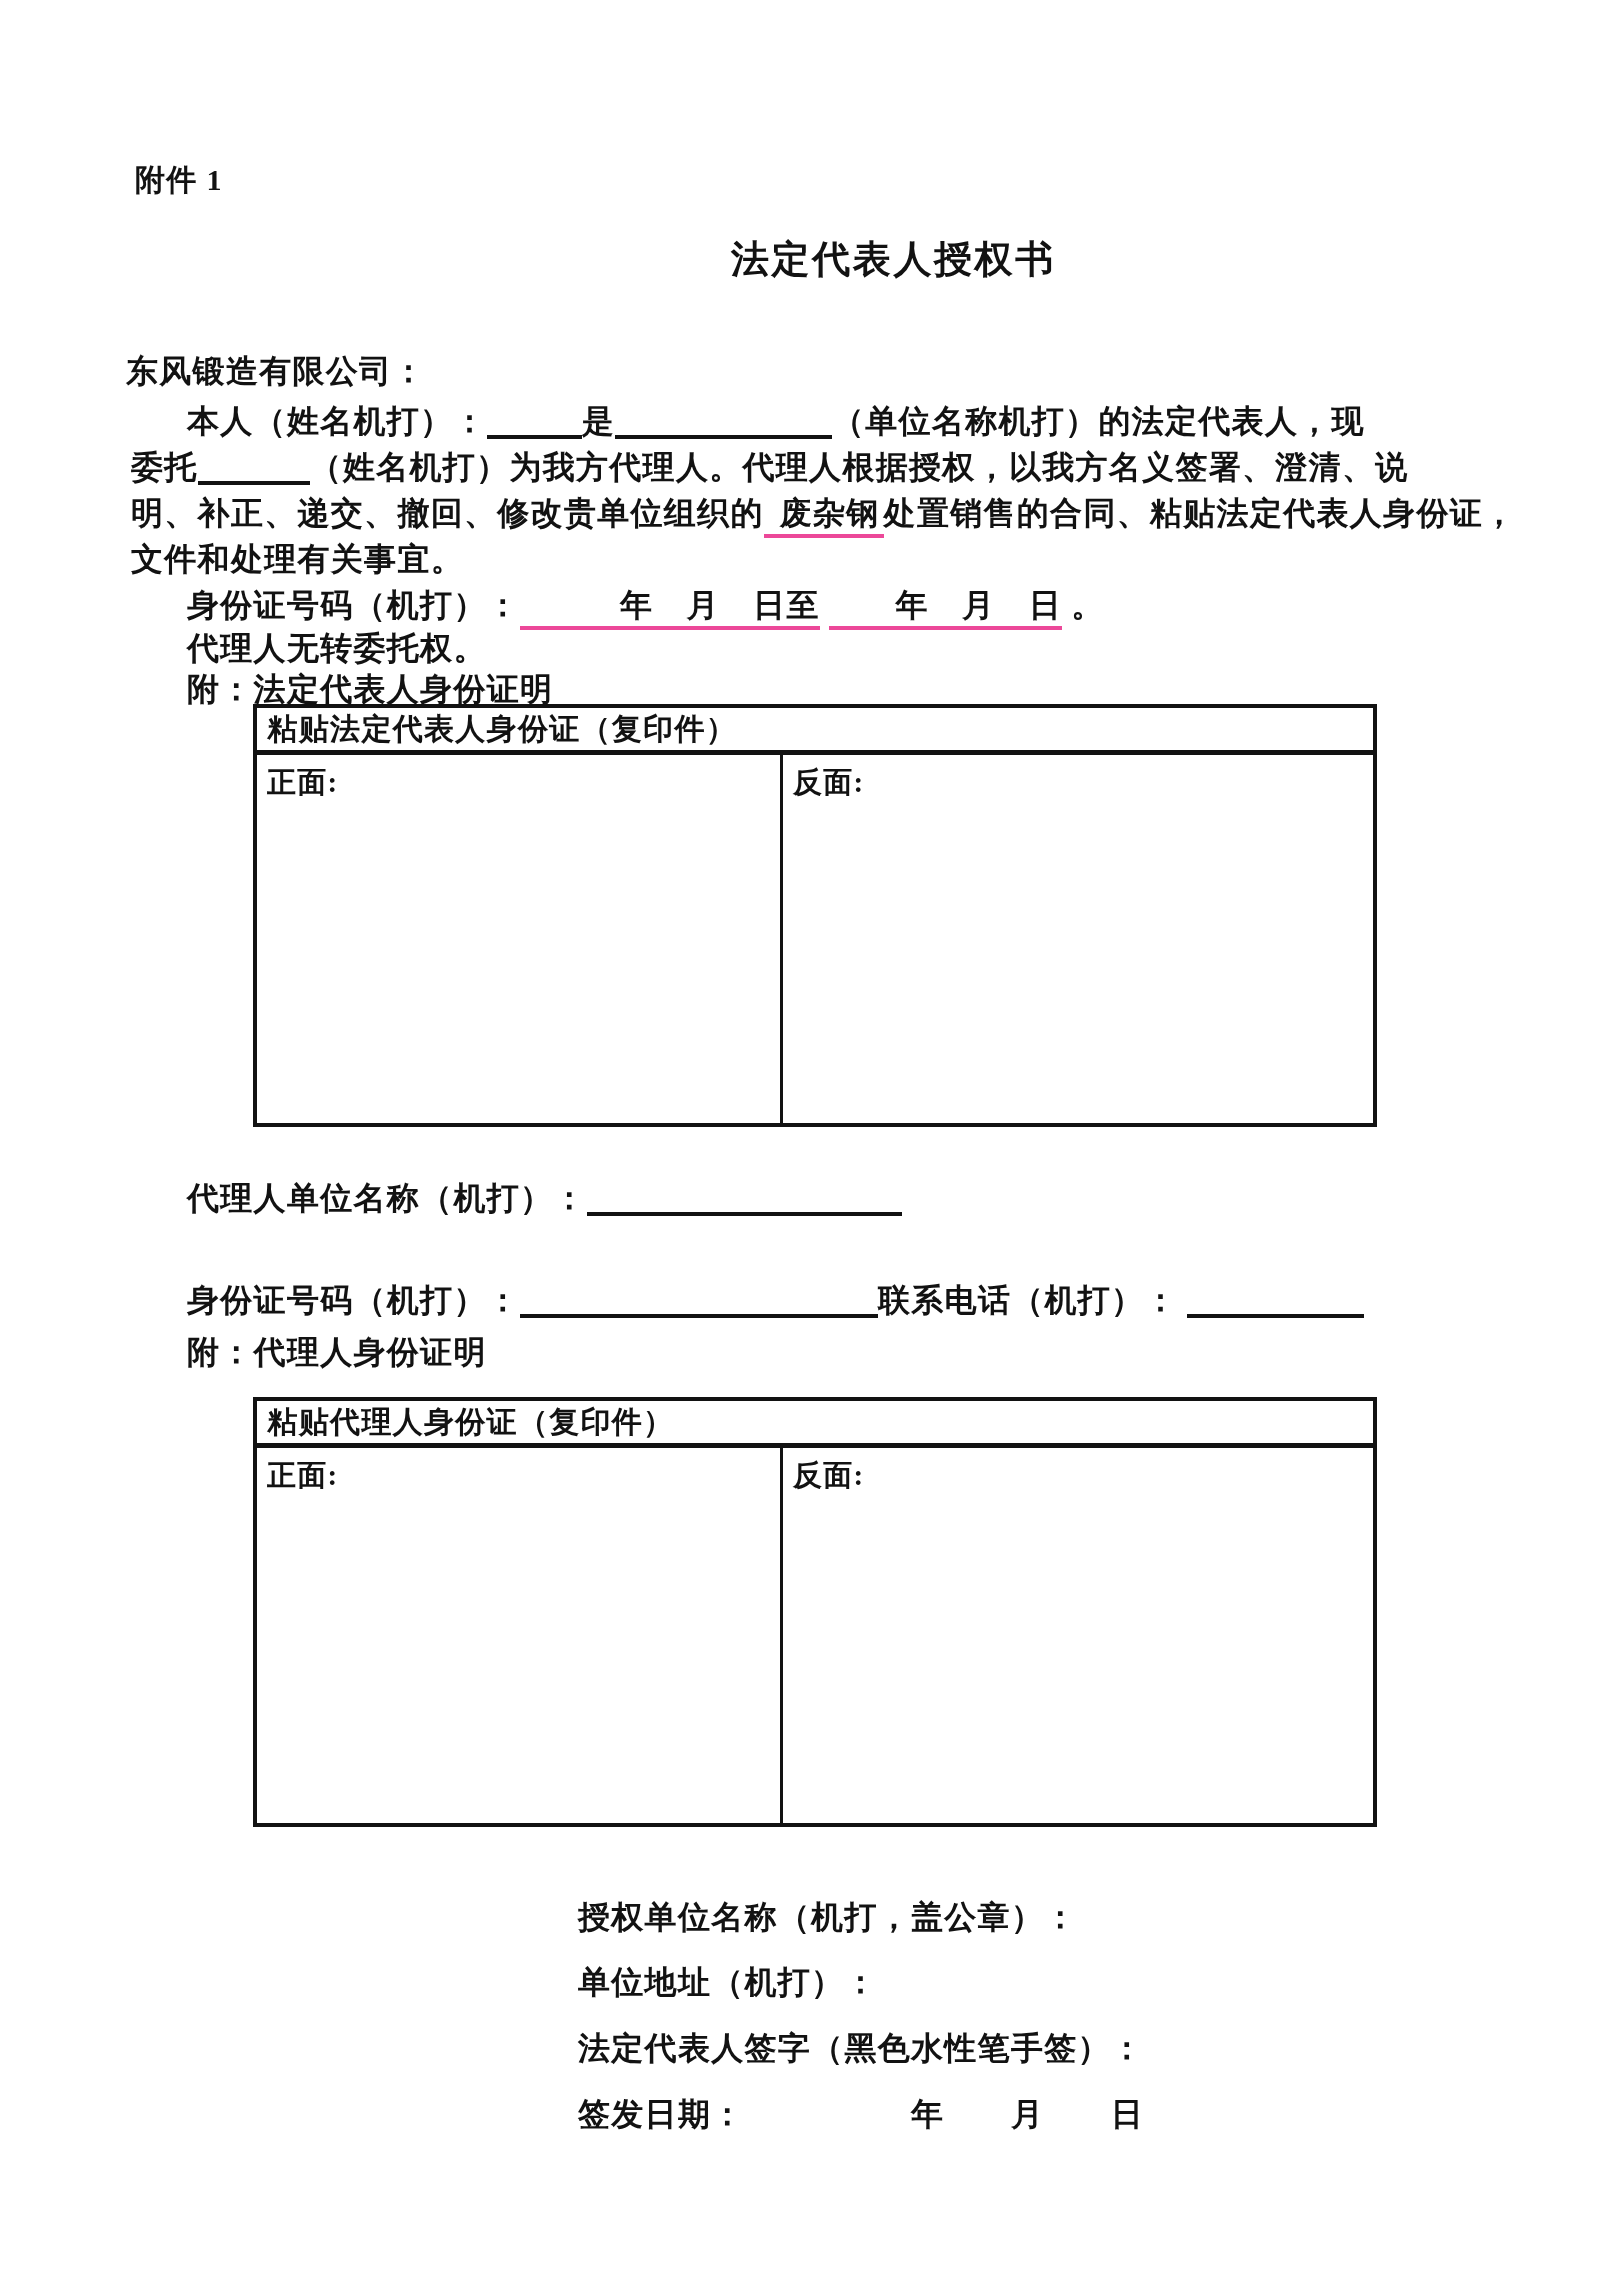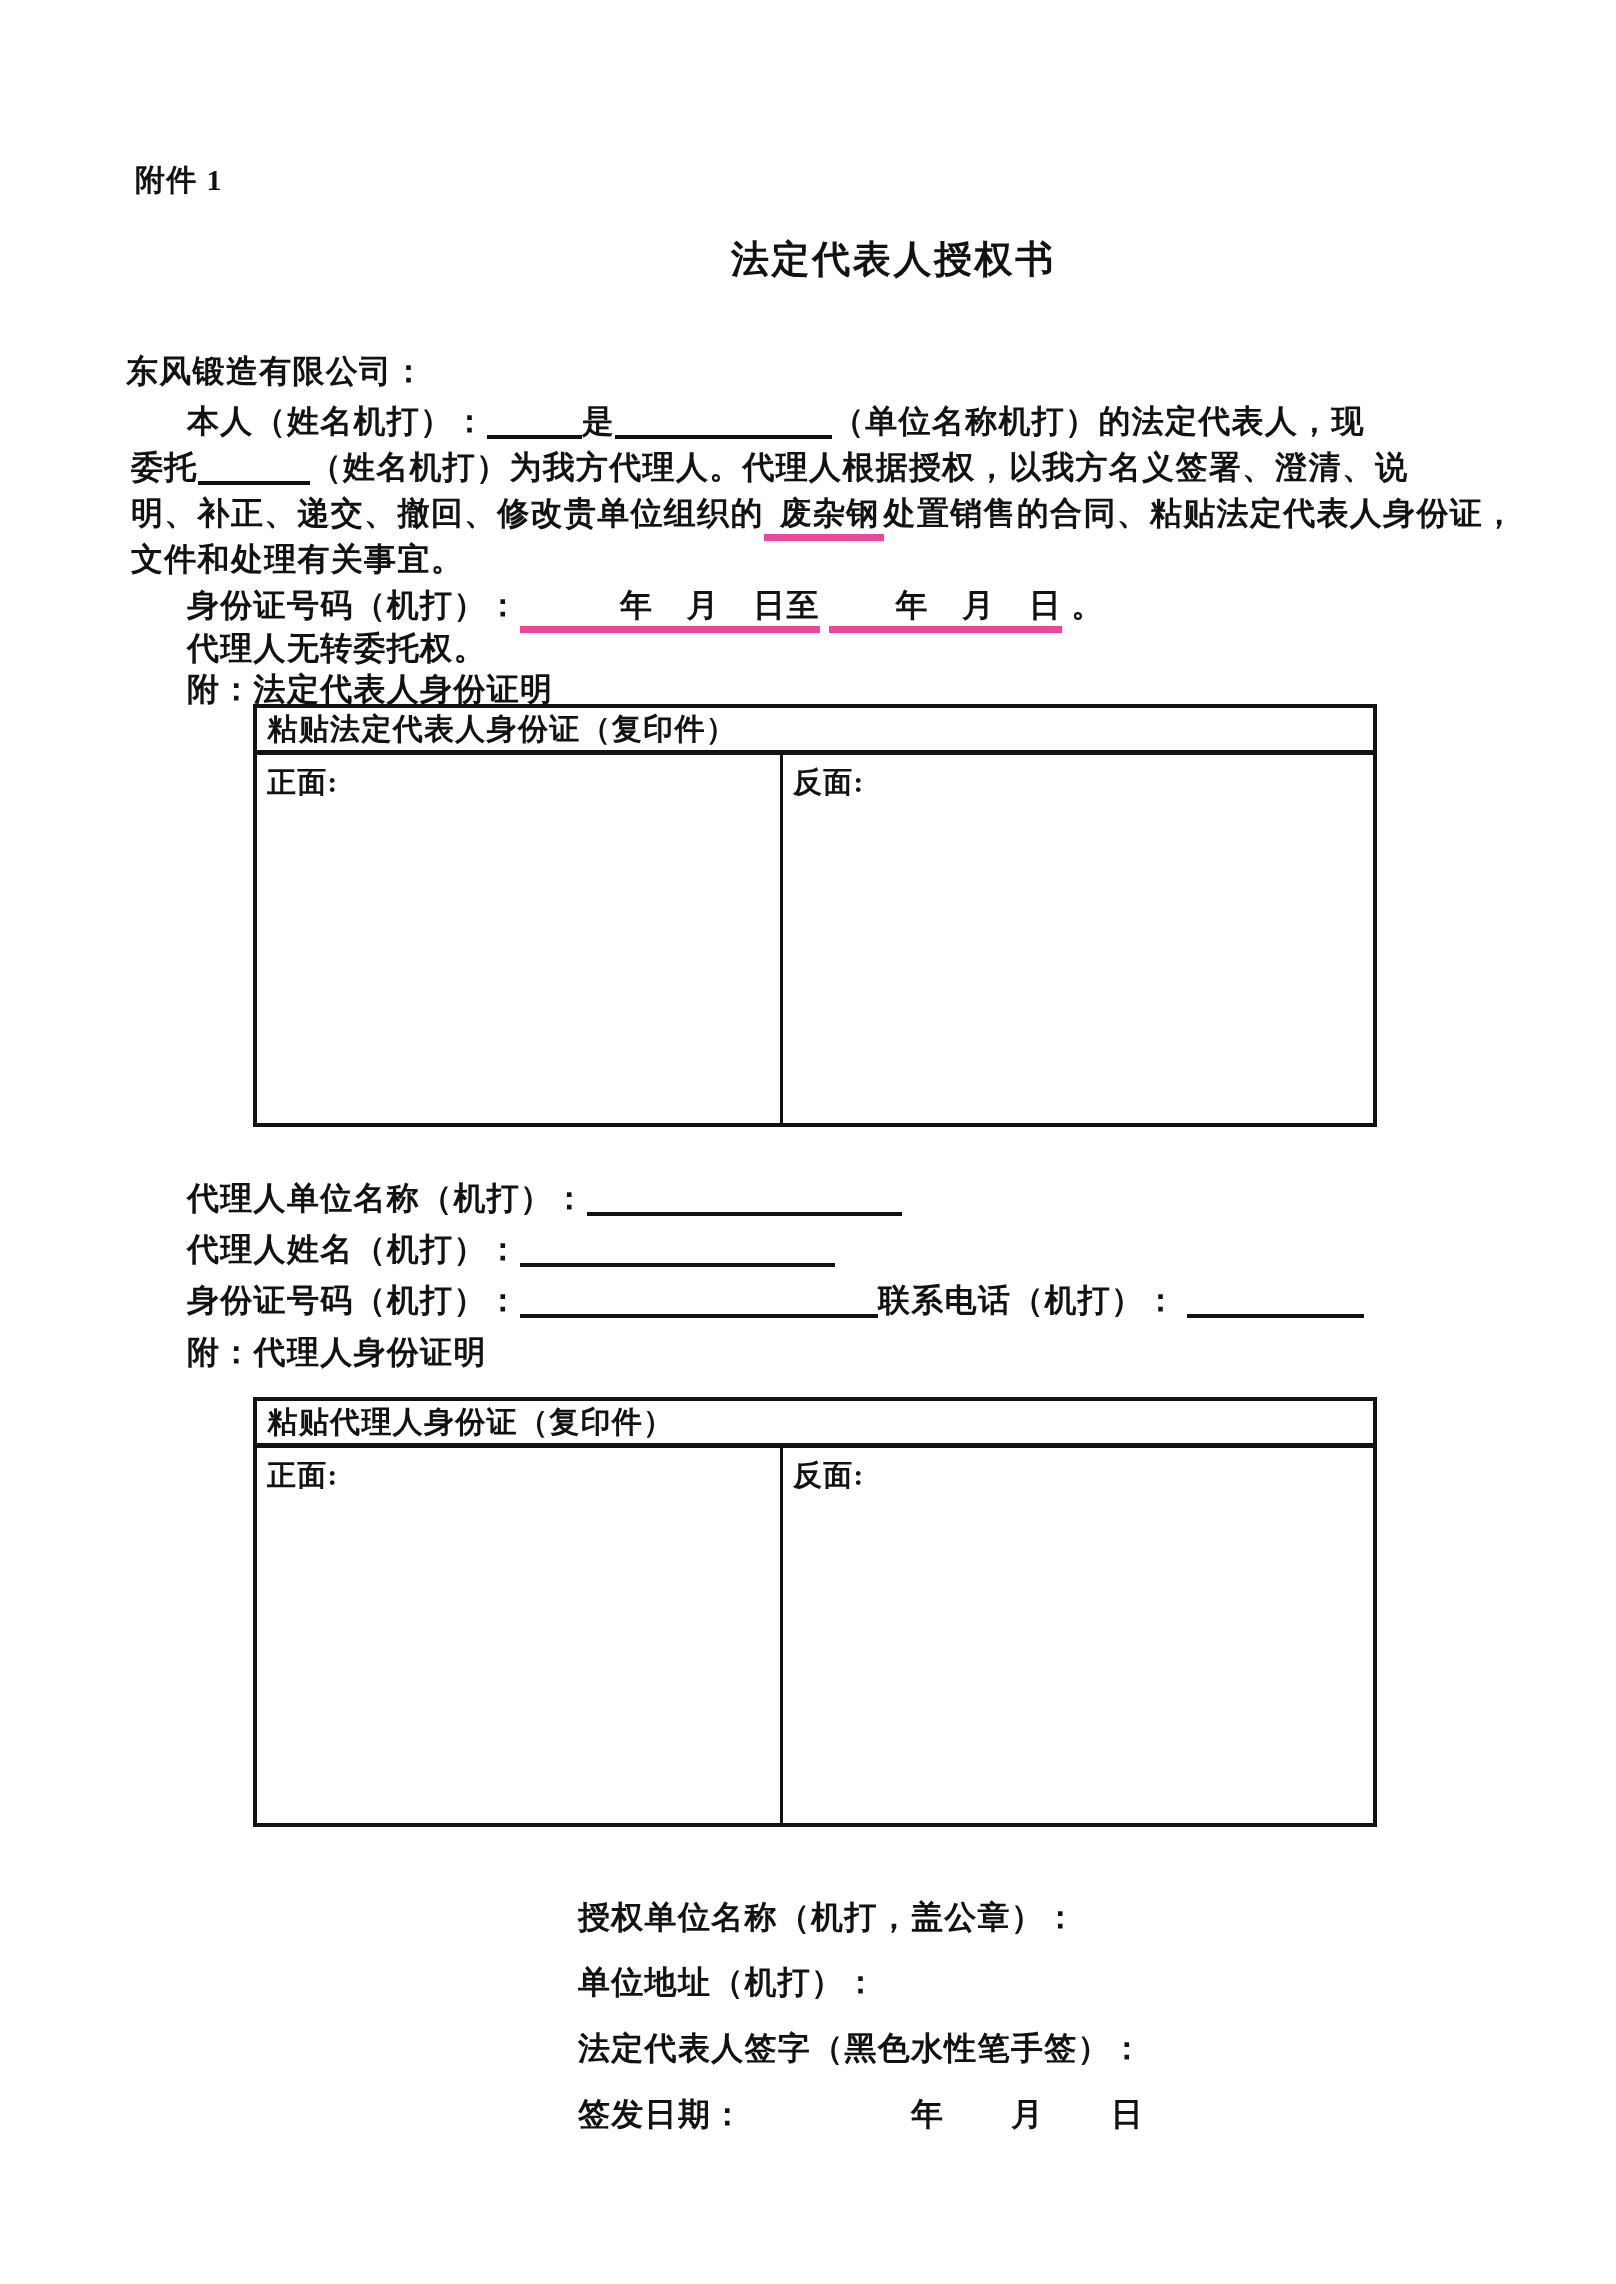--- a/index.html
+++ b/index.html
@@ -24,21 +24,21 @@
   
   .blank{
     display:inline-block;
     height:1em;
     border-bottom:4px solid #121212;
     vertical-align:baseline;
     margin-bottom:-6.6px;
   }
   
   .ut{
-    border-bottom:7px solid #ec4899;
+    border-bottom:4px solid #ec4899;
     padding-bottom:3.3px;
   }
   .gap-l{margin-left:9.2px;}
   
   .idbox{
     position:absolute;
     left:253px;
     width:1124px;
     border:4px solid #121212;
     box-sizing:border-box;
@@ -107,23 +107,20 @@
       <div class="cell back">
         <span>反面:</span>
       </div>
     </div>
   </div>
 
   <div class="line" style="top:1179px;left:187px;">
     <span>代理人单位名称（机打）：</span><span class="blank" style="width:315px;"></span>
   </div>
 
-  <div class="line" style="top:1230px;left:187px;">
-    <span>代理人姓名（机打）：</span><span class="blank" style="width:315px;"></span>
-  </div>
 
   <div class="line" style="top:1281px;left:187px;">
     <span>身份证号码（机打）：</span><span class="blank" style="width:358px;"></span><span>联系电话（机打）：</span><span class="blank gap-l" style="width:177px;"></span>
   </div>
 
   <div class="line" style="top:1333px;left:187px;">附：代理人身份证明</div>
 
   <div class="idbox box2" style="top:1397px;">
     <div class="hdr">粘贴代理人身份证（复印件）</div>
     <div class="cells">

